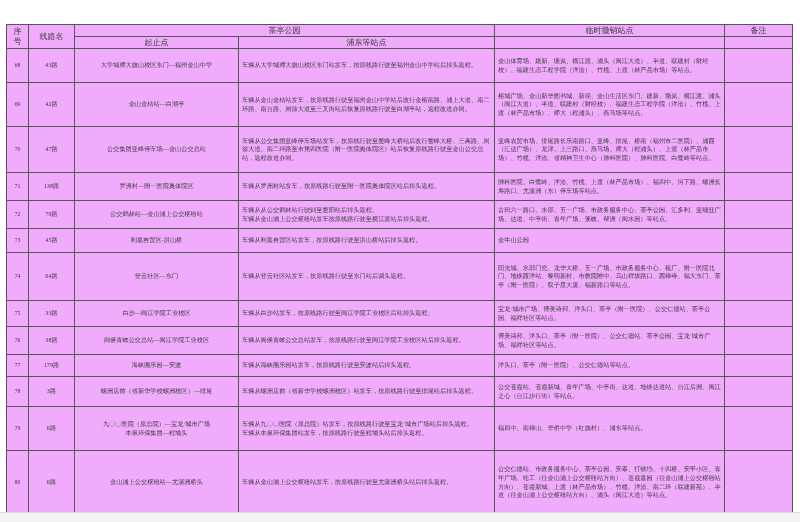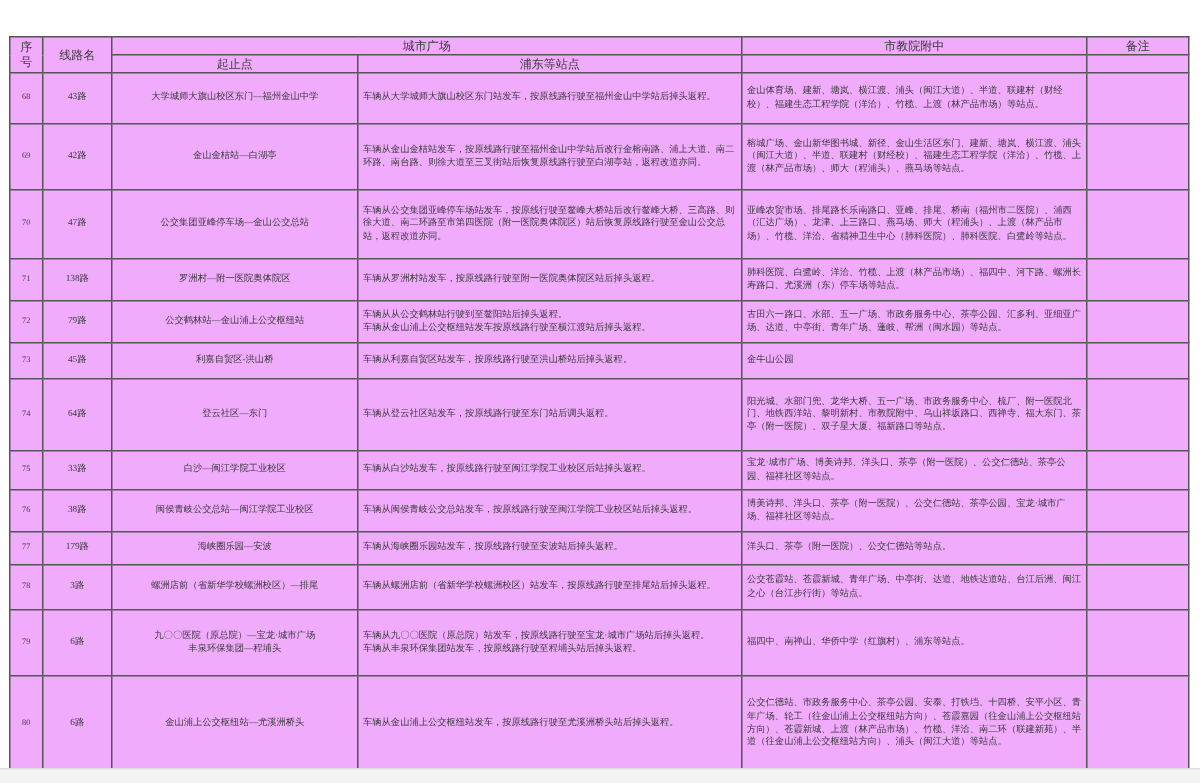--- a/index.html
+++ b/index.html
@@ -25,22 +25,22 @@
       <col style="width:46px">
       <col style="width:164px">
       <col style="width:256px">
       <col style="width:230px">
       <col style="width:68px">
     </colgroup>
     <thead>
       <tr>
         <th rowspan="2">序号</th>
         <th rowspan="2">线路名</th>
-        <th colspan="2">城市广场</th>
-        <th>市教院附中</th>
+        <th colspan="2">茶亭公园</th>
+        <th>临时撤销站点</th>
         <th>备注</th>
       </tr>
       <tr>
         <th>起止点</th>
         <th>浦东等站点</th>
         <th></th>
         <th></th>
       </tr>
     </thead>
     <tbody id="rows">

